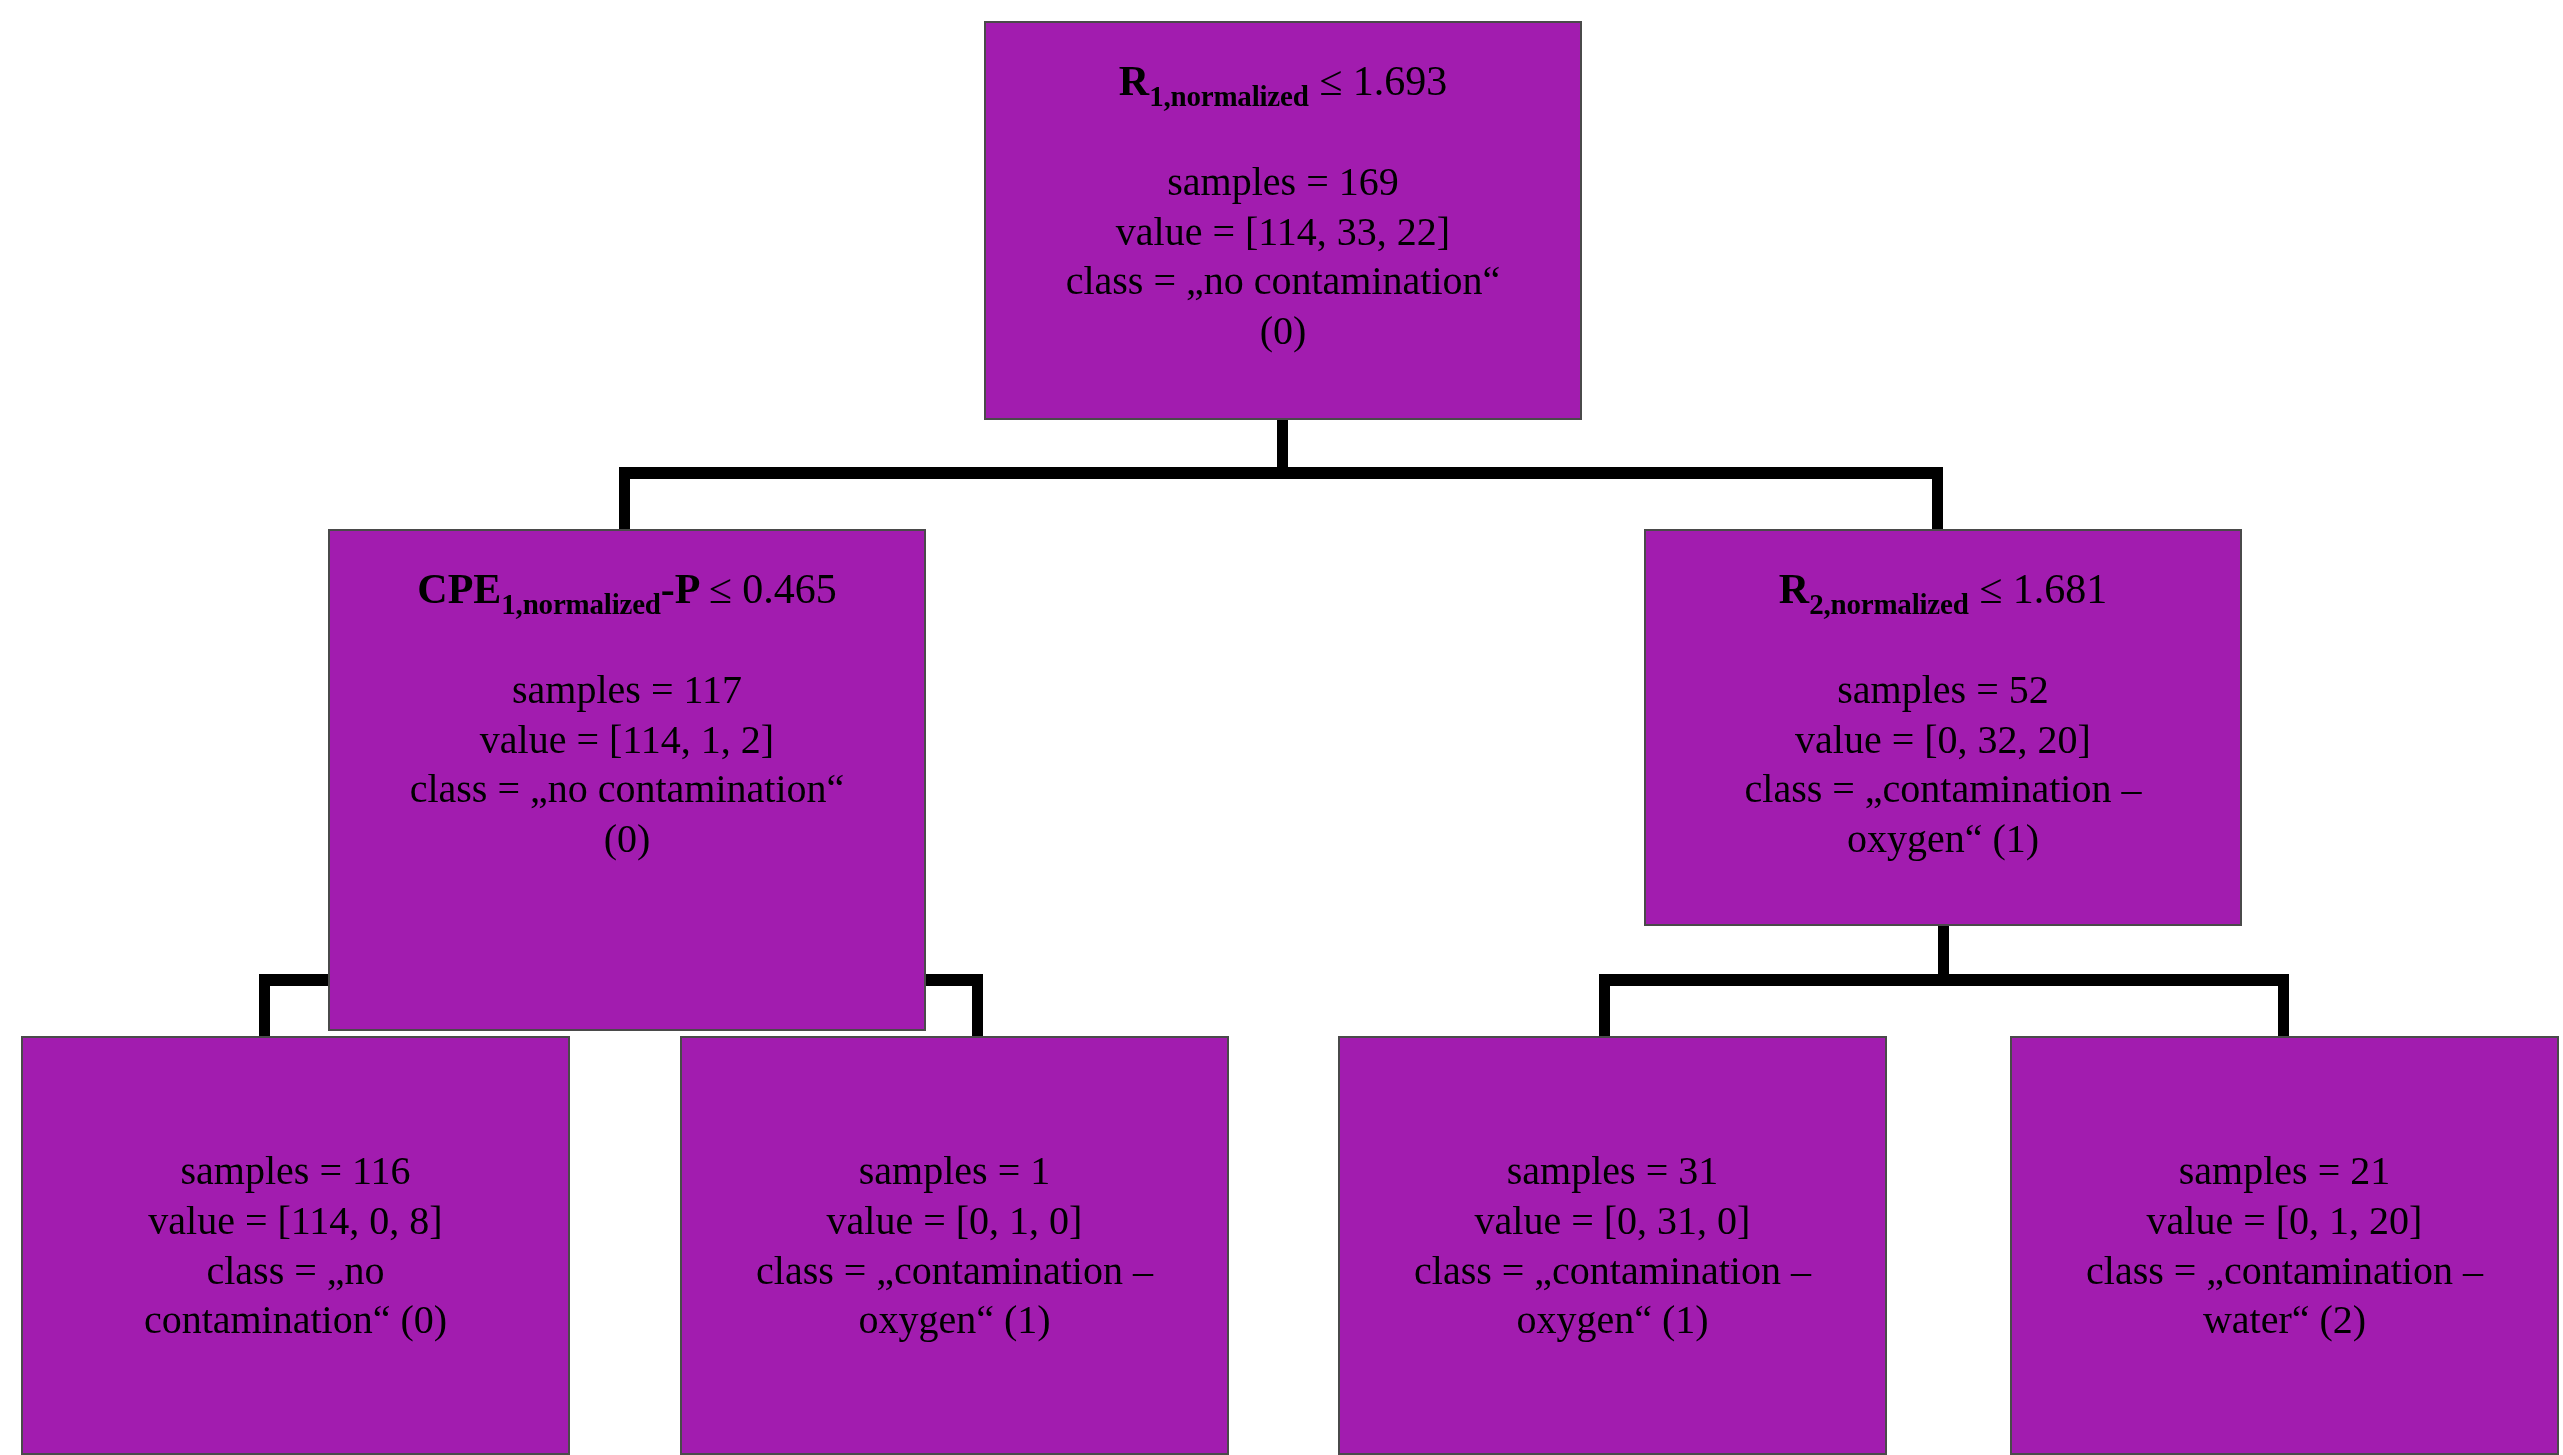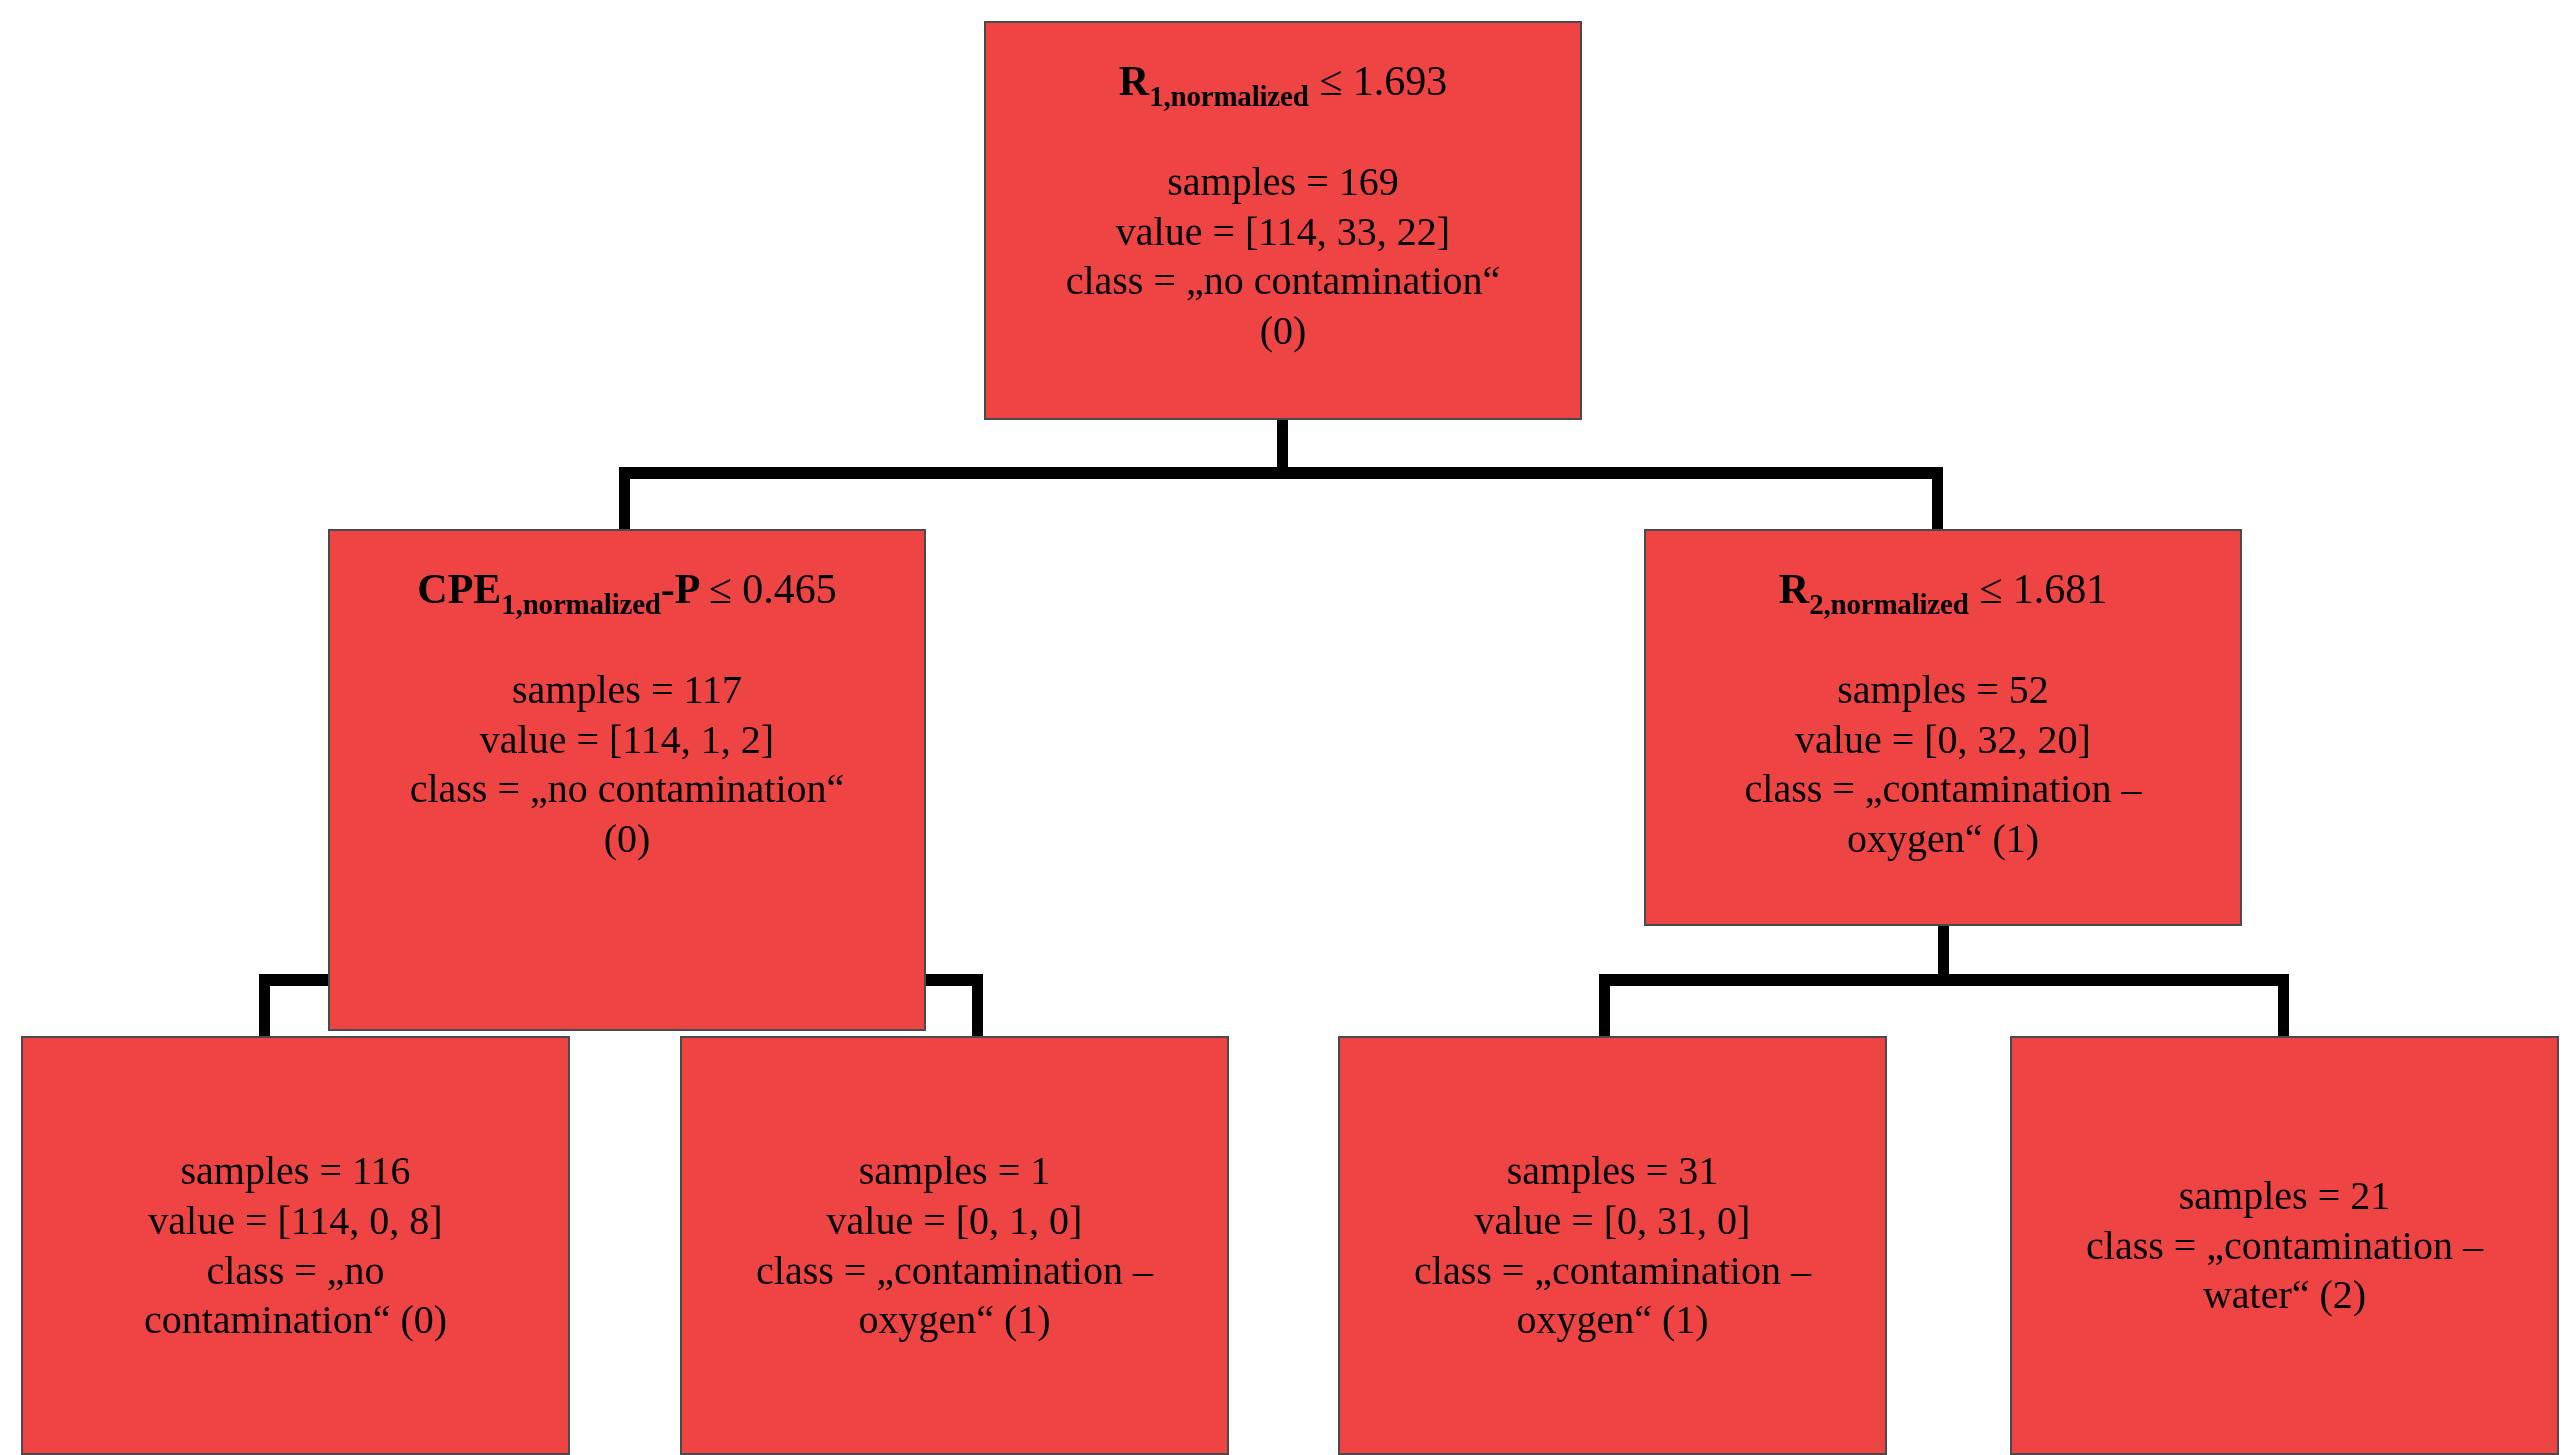--- a/index.html
+++ b/index.html
@@ -15,21 +15,21 @@
     background: #ffffff;
     overflow: hidden;
     font-family: "Liberation Serif", "DejaVu Serif", serif;
     color: #000000;
   }
 
   
   .node {
     position: absolute;
     box-sizing: border-box;
-    background: #ef4444;
+    background: #a21caf;
     border: 2.3px solid #4a4a4a;
     display: flex;
     flex-direction: column;
     align-items: center;
     justify-content: flex-start;
     text-align: center;
     overflow: hidden;
   }
   .node.leaf {
     justify-content: center;
@@ -165,19 +165,20 @@
       <span class="ln">samples = 31</span>
       <span class="ln">value = [0, 31, 0]</span>
       <span class="ln">class = „contamination –</span>
       <span class="ln">oxygen“ (1)</span>
     </div>
   </div>
 
   <div class="node leaf" style="left:2010px; top:1036px; width:549px; height:419px;">
     <div class="stats">
       <span class="ln">samples = 21</span>
+      <span class="ln">value = [0, 1, 20]</span>
       <span class="ln">class = „contamination –</span>
       <span class="ln">water“ (2)</span>
     </div>
   </div>
 
 </div>
 
 
 </body></html>

